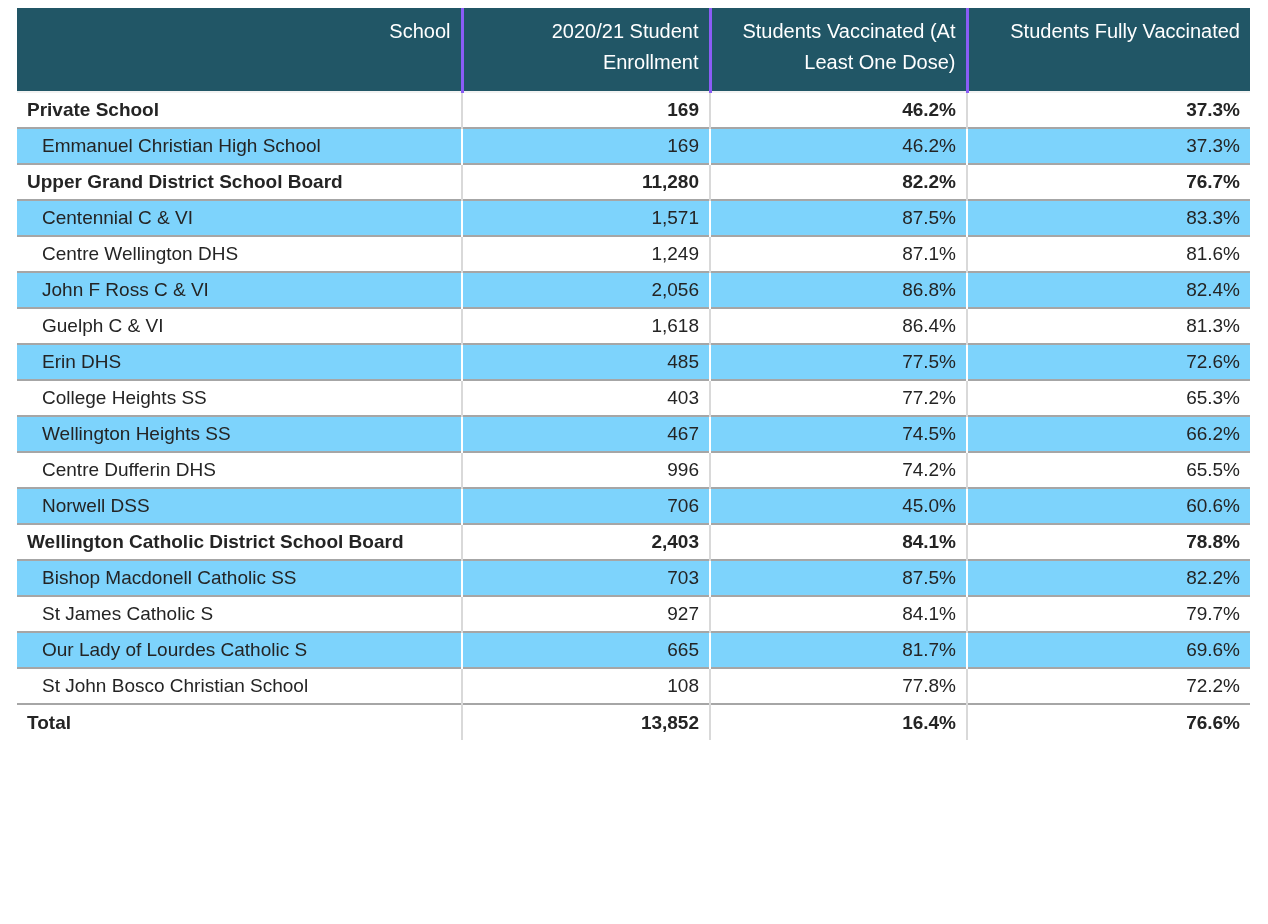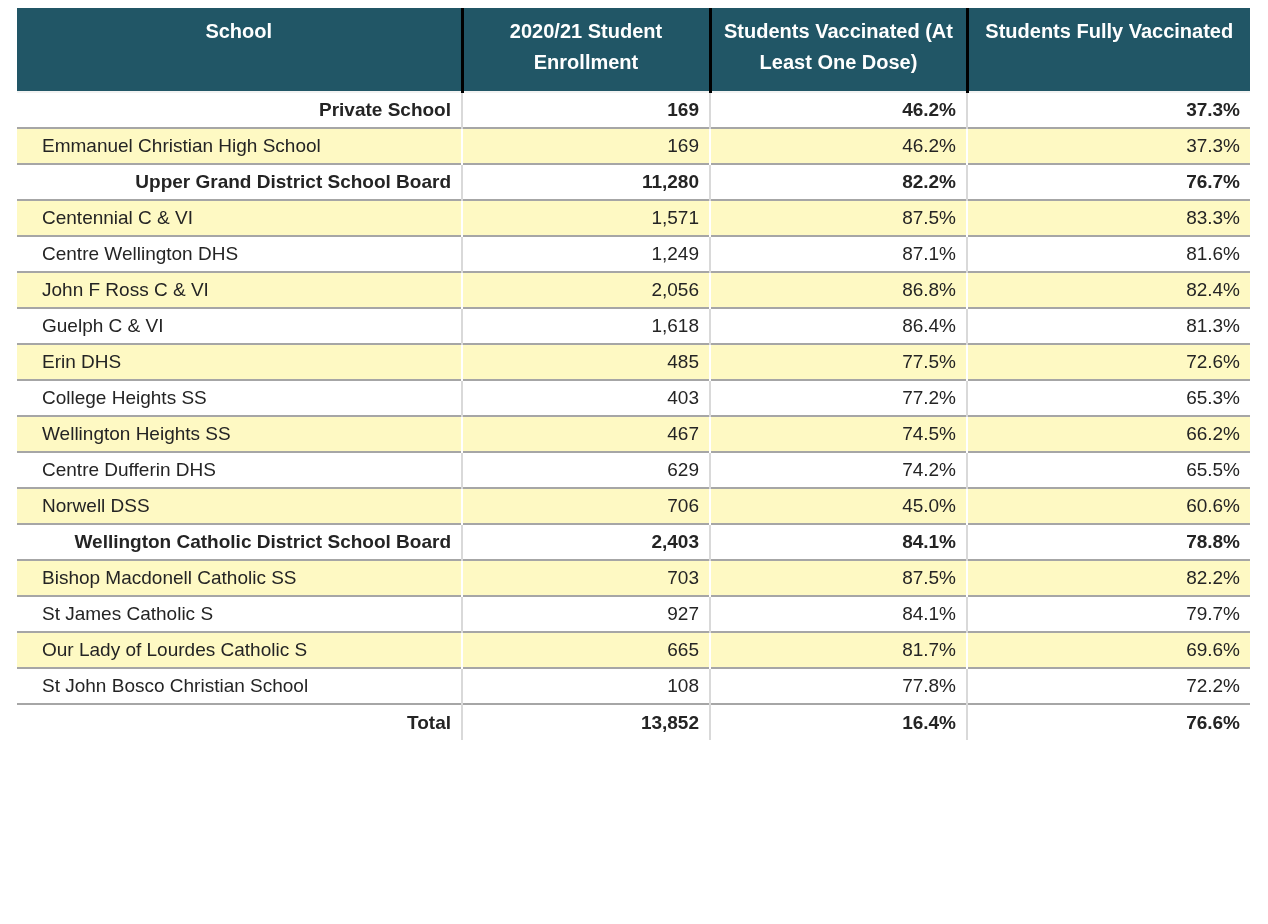--- a/index.html
+++ b/index.html
@@ -35,49 +35,49 @@
     color: #242424;
   }
   col.c1 { width: 445px; }
   col.c2 { width: 248px; }
   col.c3 { width: 257px; }
   col.c4 { width: 283px; }
 
   thead th {
     background: #215666;
     color: #ffffff;
-    font-weight: bold;
+    font-weight: normal;
     font-size: 20px;
-    text-align: center;
+    text-align: right;
     vertical-align: top;
     height: 84px;
     padding: 8px 10px 0 10px;
     line-height: 1.55;
     box-sizing: border-box;
   }
-  thead th + th { border-left: 3px solid #000000; }
+  thead th + th { border-left: 3px solid #8b5cf6; }
 
   tbody td {
     height: 36px;
     padding: 0 10px;
     box-sizing: border-box;
     border-top: 2px solid #a6a6a6;
     white-space: nowrap;
     overflow: hidden;
   }
   tbody tr:first-child td { border-top: 2px solid #f2f2f2; }
   tbody td.num { text-align: right; margin-left: 22px; }
 
   tbody tr.white { background: #ffffff; }
-  tbody tr.gray  { background: #fef9c3; }
+  tbody tr.gray  { background: #7dd3fc; }
 
   tbody tr.white td + td { border-left: 2px solid #d9d9d9; }
   tbody tr.gray  td + td { border-left: 2px solid #ffffff; }
 
-  tbody tr.group td, tbody tr.total td { font-weight: bold; text-align: right; }
+  tbody tr.group td, tbody tr.total td { font-weight: bold; }
   tbody tr.school td:first-child { padding-left: 25px; }
 </style>
 </head>
 <body>
 
 <div class="page">
 
   <table class="vax-table">
     <colgroup>
       <col class="c1">
@@ -149,21 +149,21 @@
           <td class="num">65.3%</td>
         </tr>
         <tr class="school gray">
           <td>Wellington Heights SS</td>
           <td class="num">467</td>
           <td class="num">74.5%</td>
           <td class="num">66.2%</td>
         </tr>
         <tr class="school white">
           <td>Centre Dufferin DHS</td>
-          <td class="num">629</td>
+          <td class="num">996</td>
           <td class="num">74.2%</td>
           <td class="num">65.5%</td>
         </tr>
         <tr class="school gray">
           <td>Norwell DSS</td>
           <td class="num">706</td>
           <td class="num">45.0%</td>
           <td class="num">60.6%</td>
         </tr>
         <tr class="group white">

